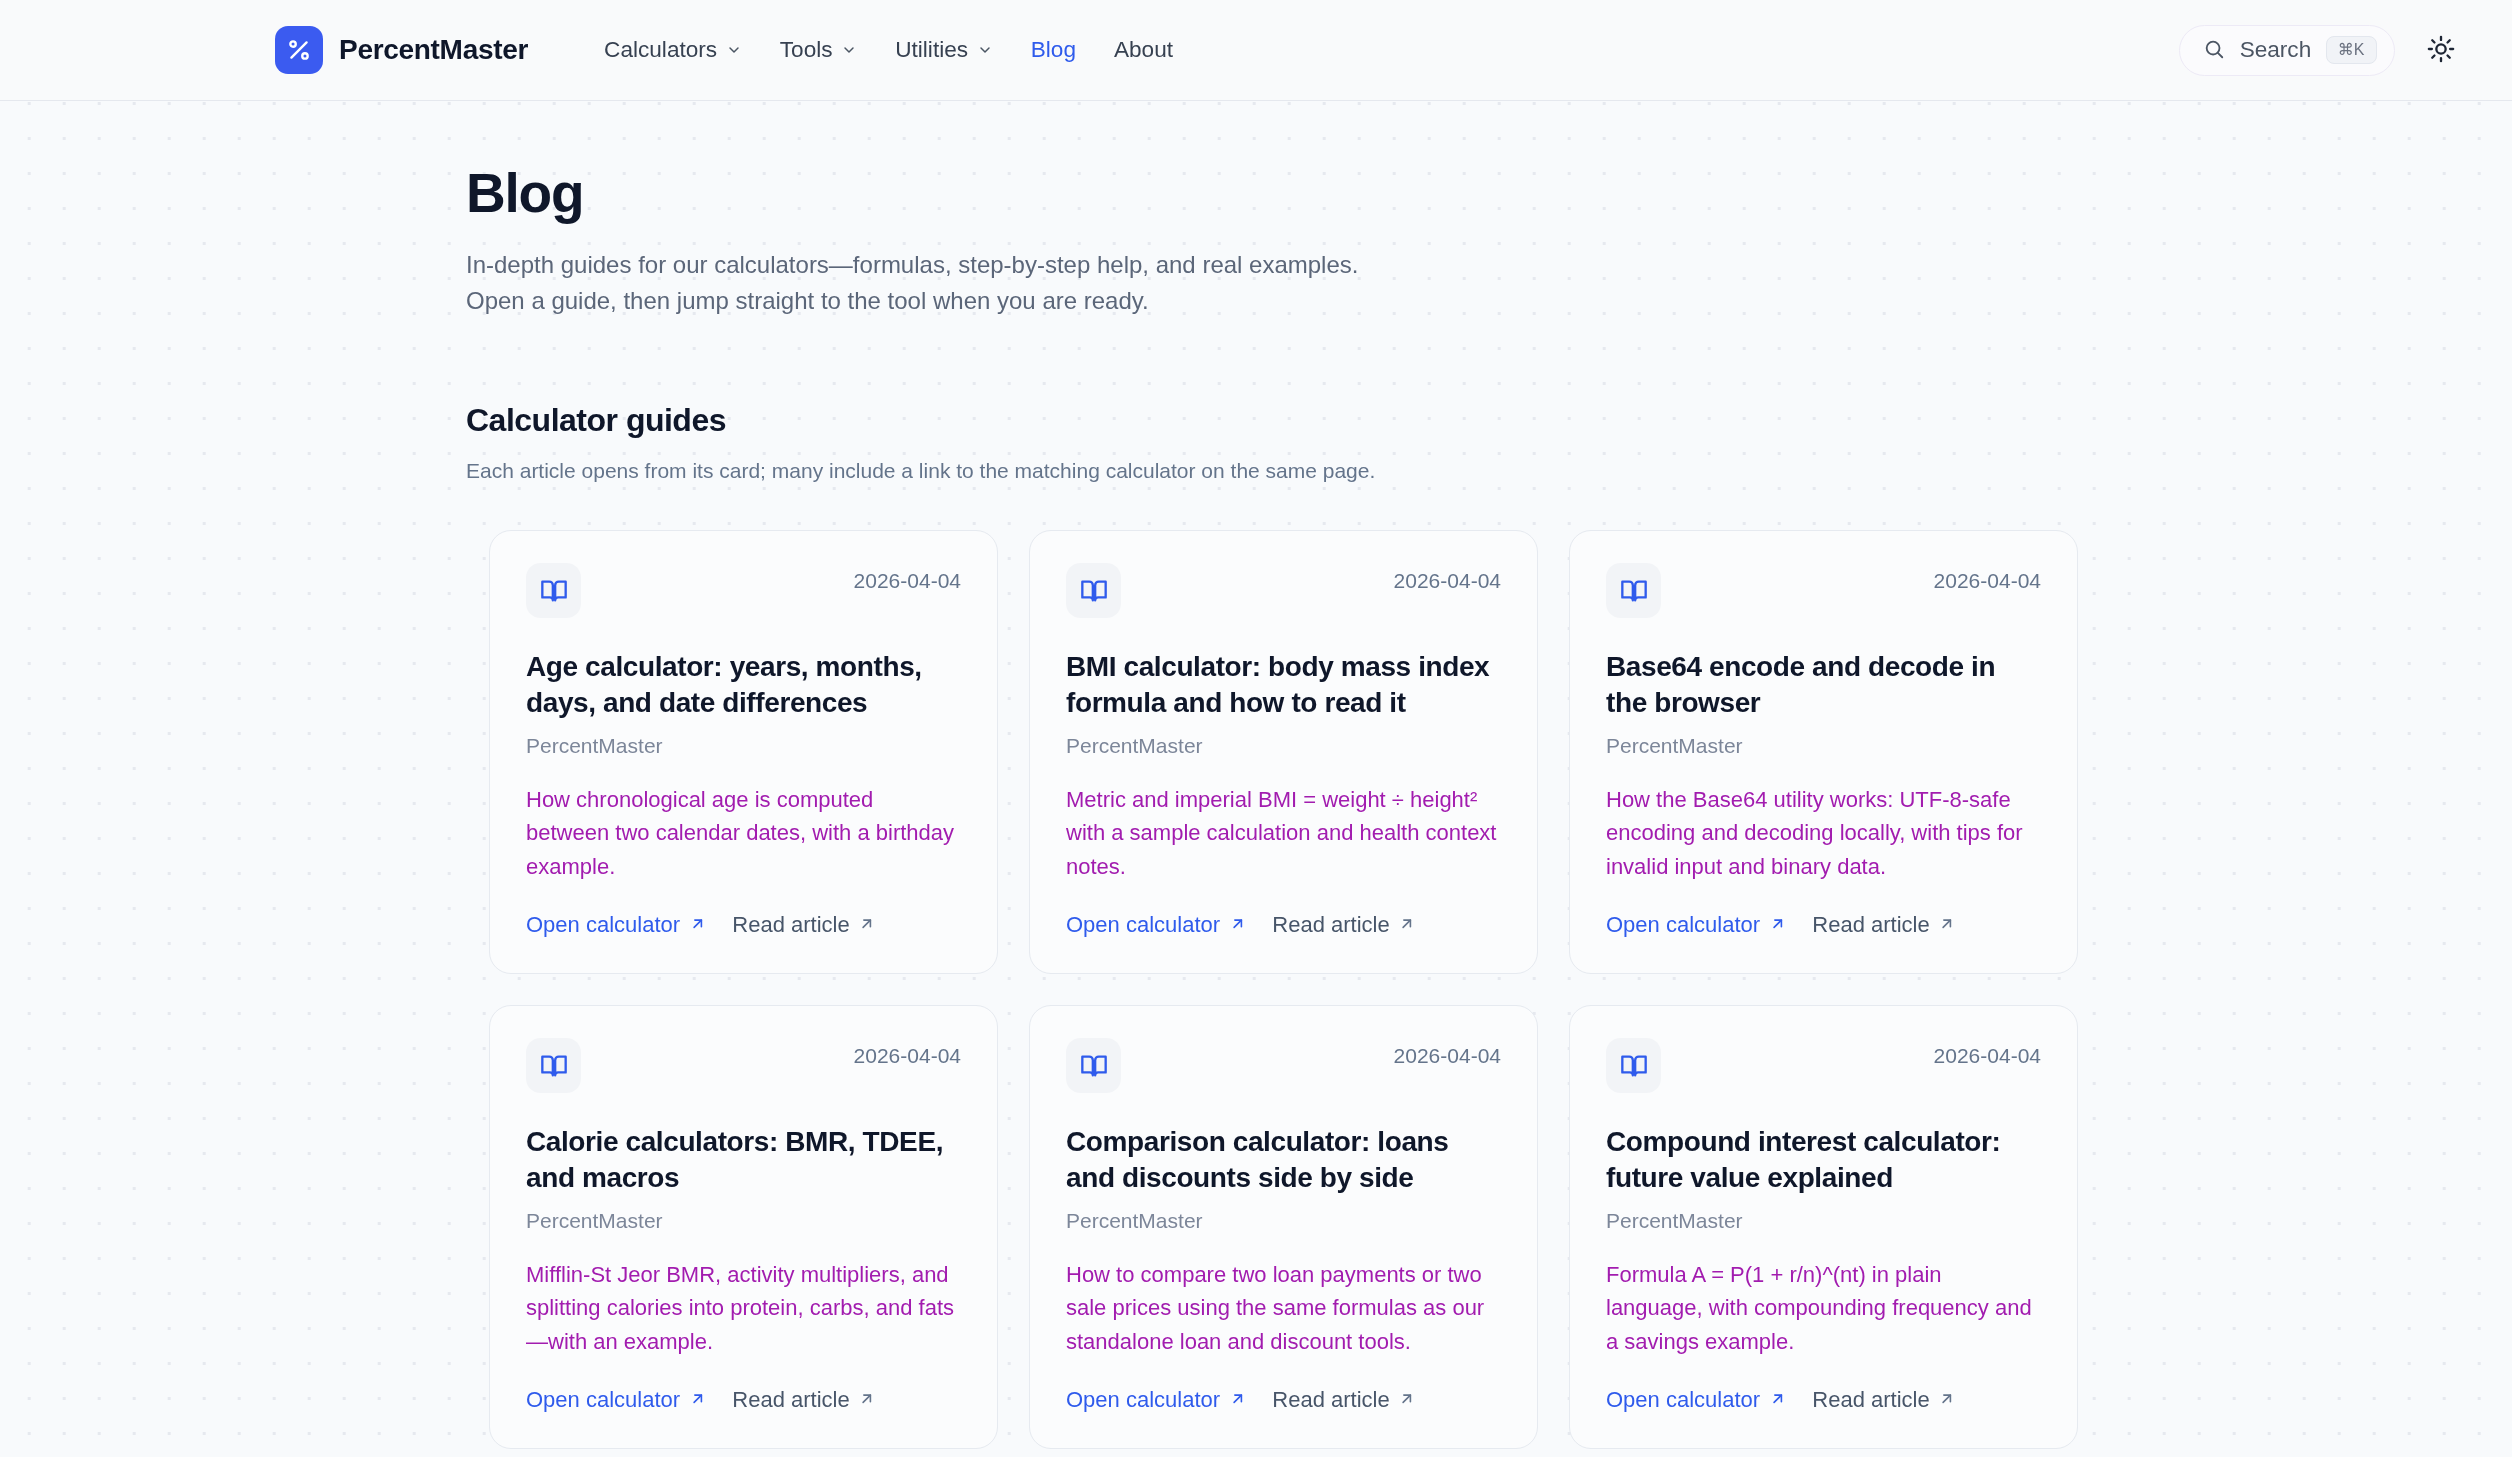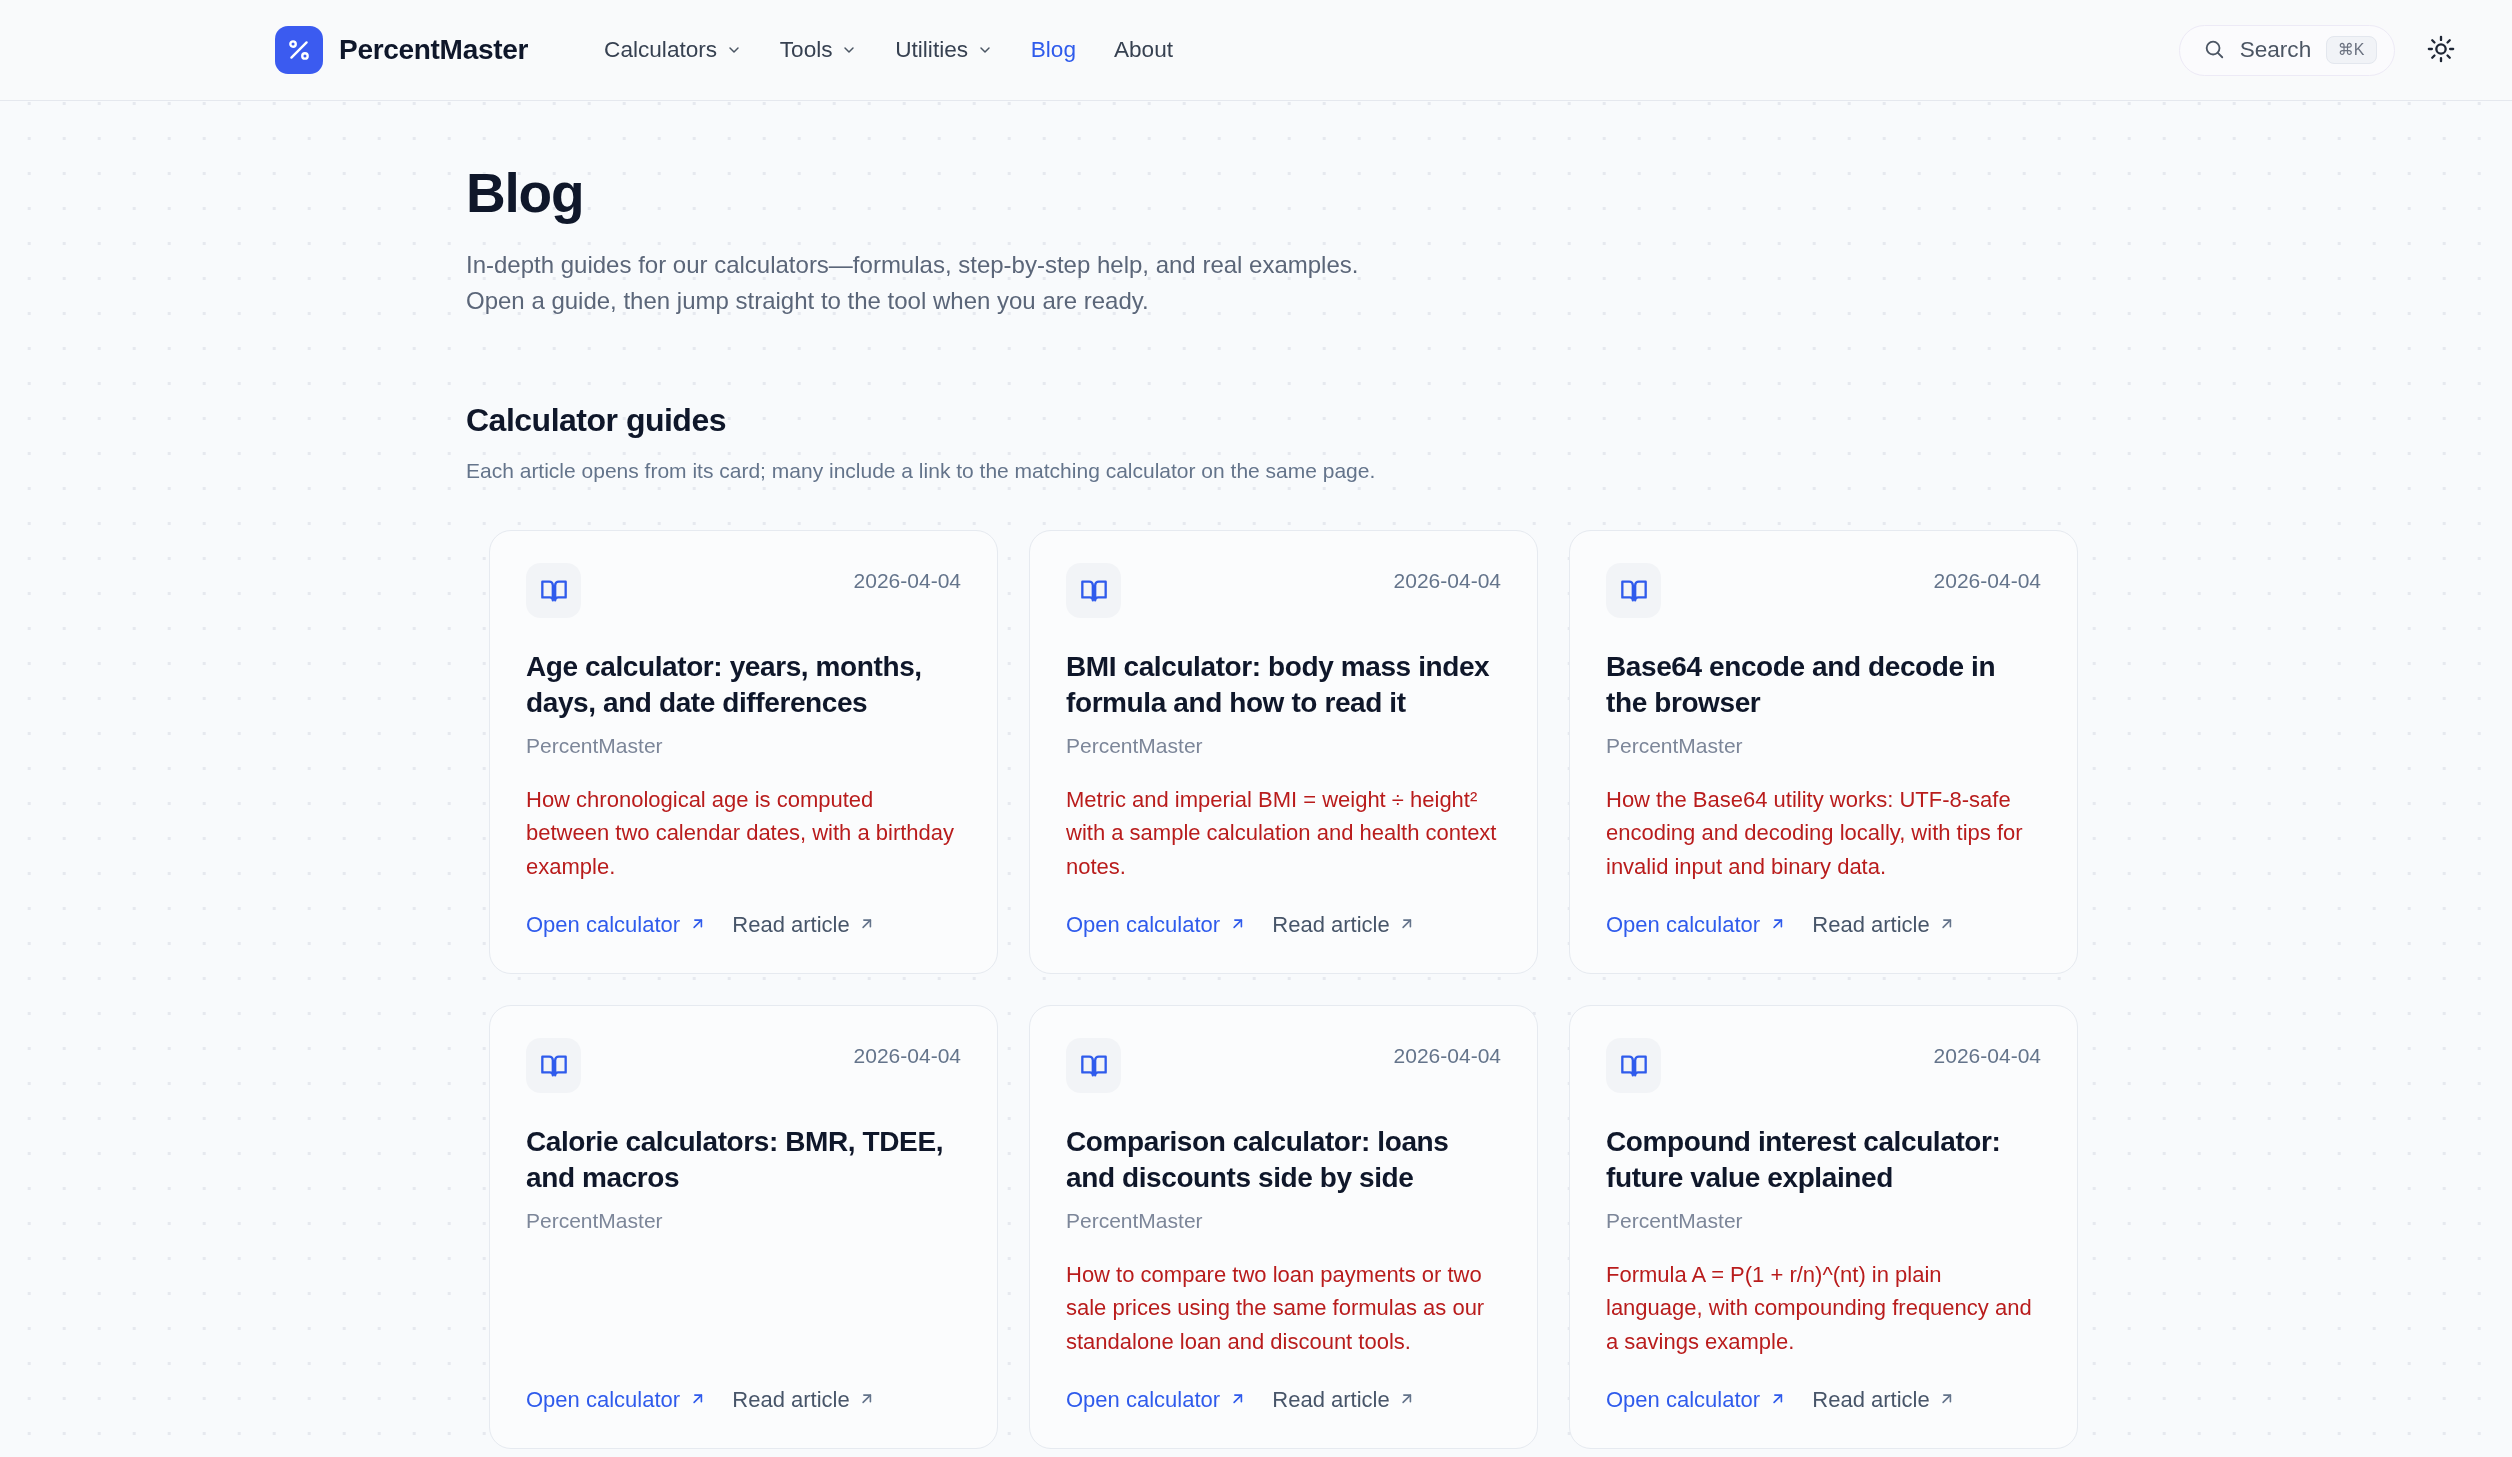--- a/index.html
+++ b/index.html
@@ -230,21 +230,21 @@
   .card-author {
     margin-top: 13px;
     font-size: 21px;
     color: #7c8699;
   }
 
   .card-desc {
     margin-top: 25px;
     font-size: 22px;
     line-height: 1.52;
-    color: #b91c1c;
+    color: #a21caf;
   }
 
   .card-links {
     margin-top: auto;
     padding-top: 29px;
     display: flex;
     align-items: center;
     gap: 26px;
   }
 
@@ -470,20 +470,21 @@
           <span class="card-icon-wrap">
             <svg width="28" height="28" viewBox="0 0 24 24" fill="none" stroke="#2f5bec" stroke-width="2" stroke-linecap="round" stroke-linejoin="round">
               <path d="M2 4h6a3 3 0 0 1 3 3v13a2.5 2.5 0 0 0-2.5-2.5H2z"></path>
               <path d="M22 4h-6a3 3 0 0 0-3 3v13a2.5 2.5 0 0 1 2.5-2.5H22z"></path>
             </svg>
           </span>
           <span class="card-date">2026-04-04</span>
         </div>
         <h3 class="card-title">Calorie calculators: BMR, TDEE, and macros</h3>
         <div class="card-author">PercentMaster</div>
+        <p class="card-desc">Mifflin-St Jeor BMR, activity multipliers, and splitting calories into protein, carbs, and fats—with an example.</p>
         <div class="card-links">
           <span class="card-link primary">
             <span>Open calculator</span>
             <span>
               <svg width="17.5" height="17.5" viewBox="0 0 24 24" fill="none" stroke="#2f5bec" stroke-width="2.2" stroke-linecap="round" stroke-linejoin="round">
                 <line x1="7" y1="17" x2="17" y2="7"></line>
                   <polyline points="8 7 17 7 17 16"></polyline>
               </svg>
             </span>
           </span>

